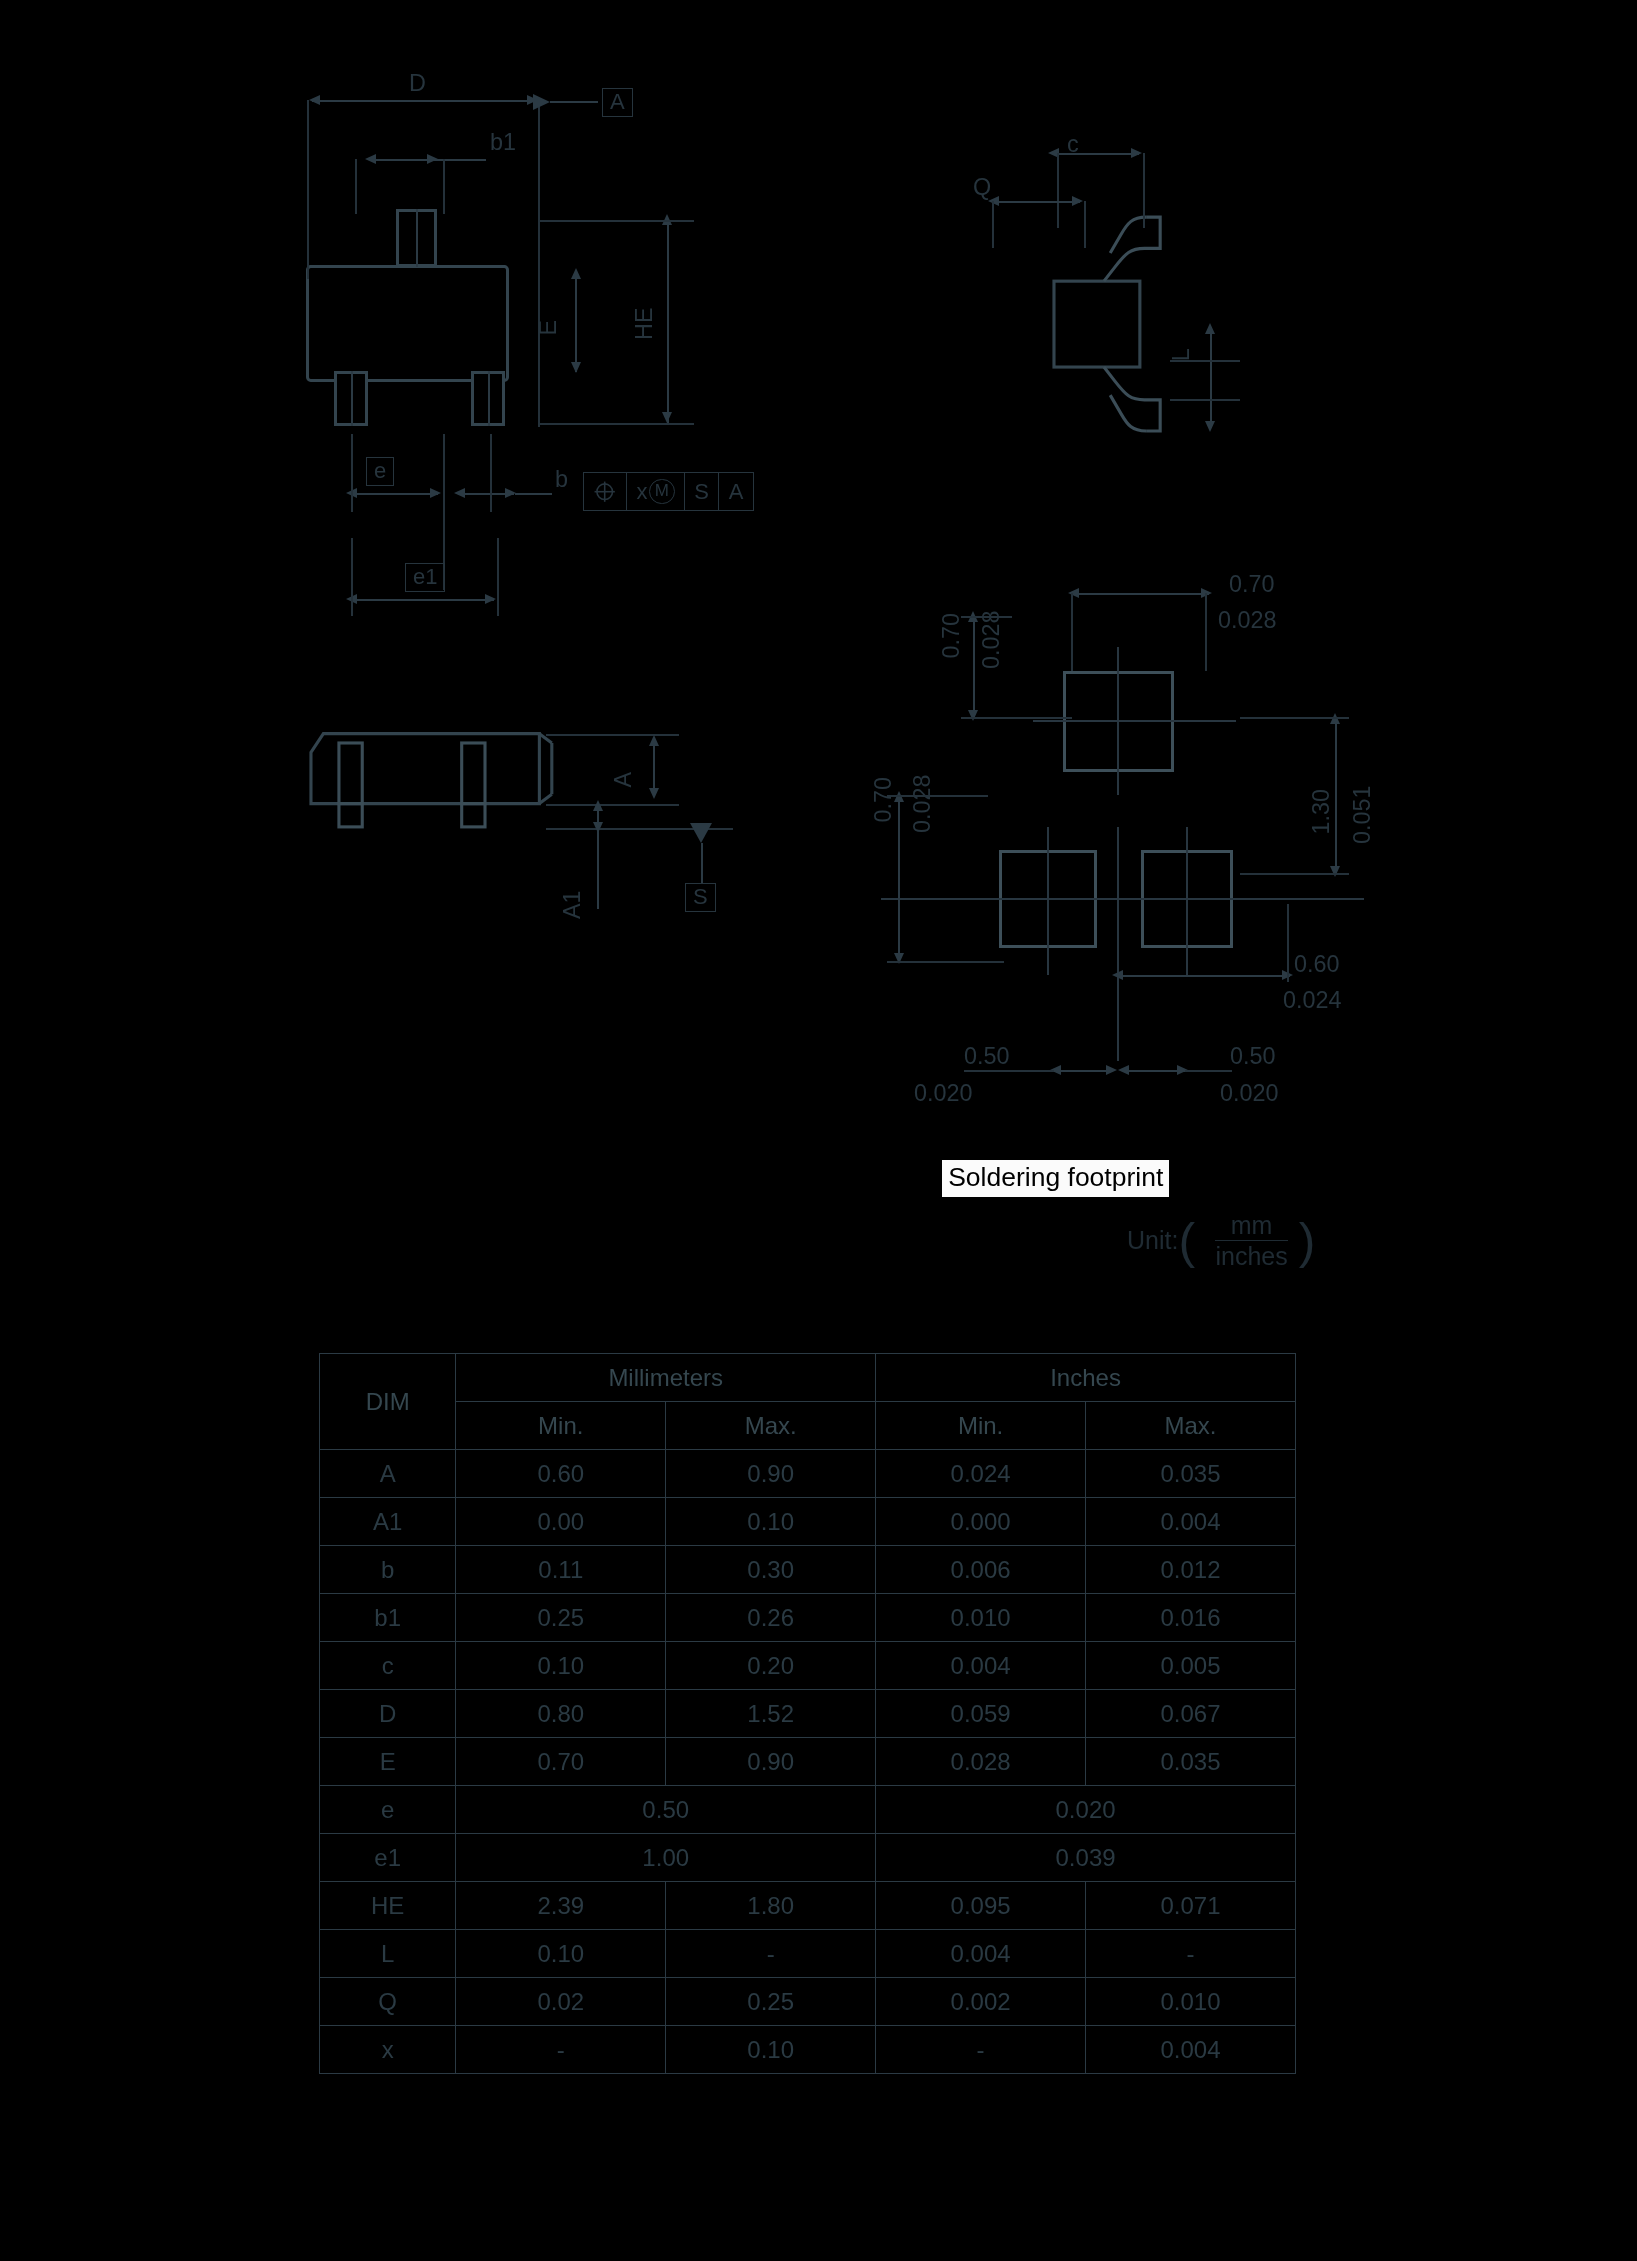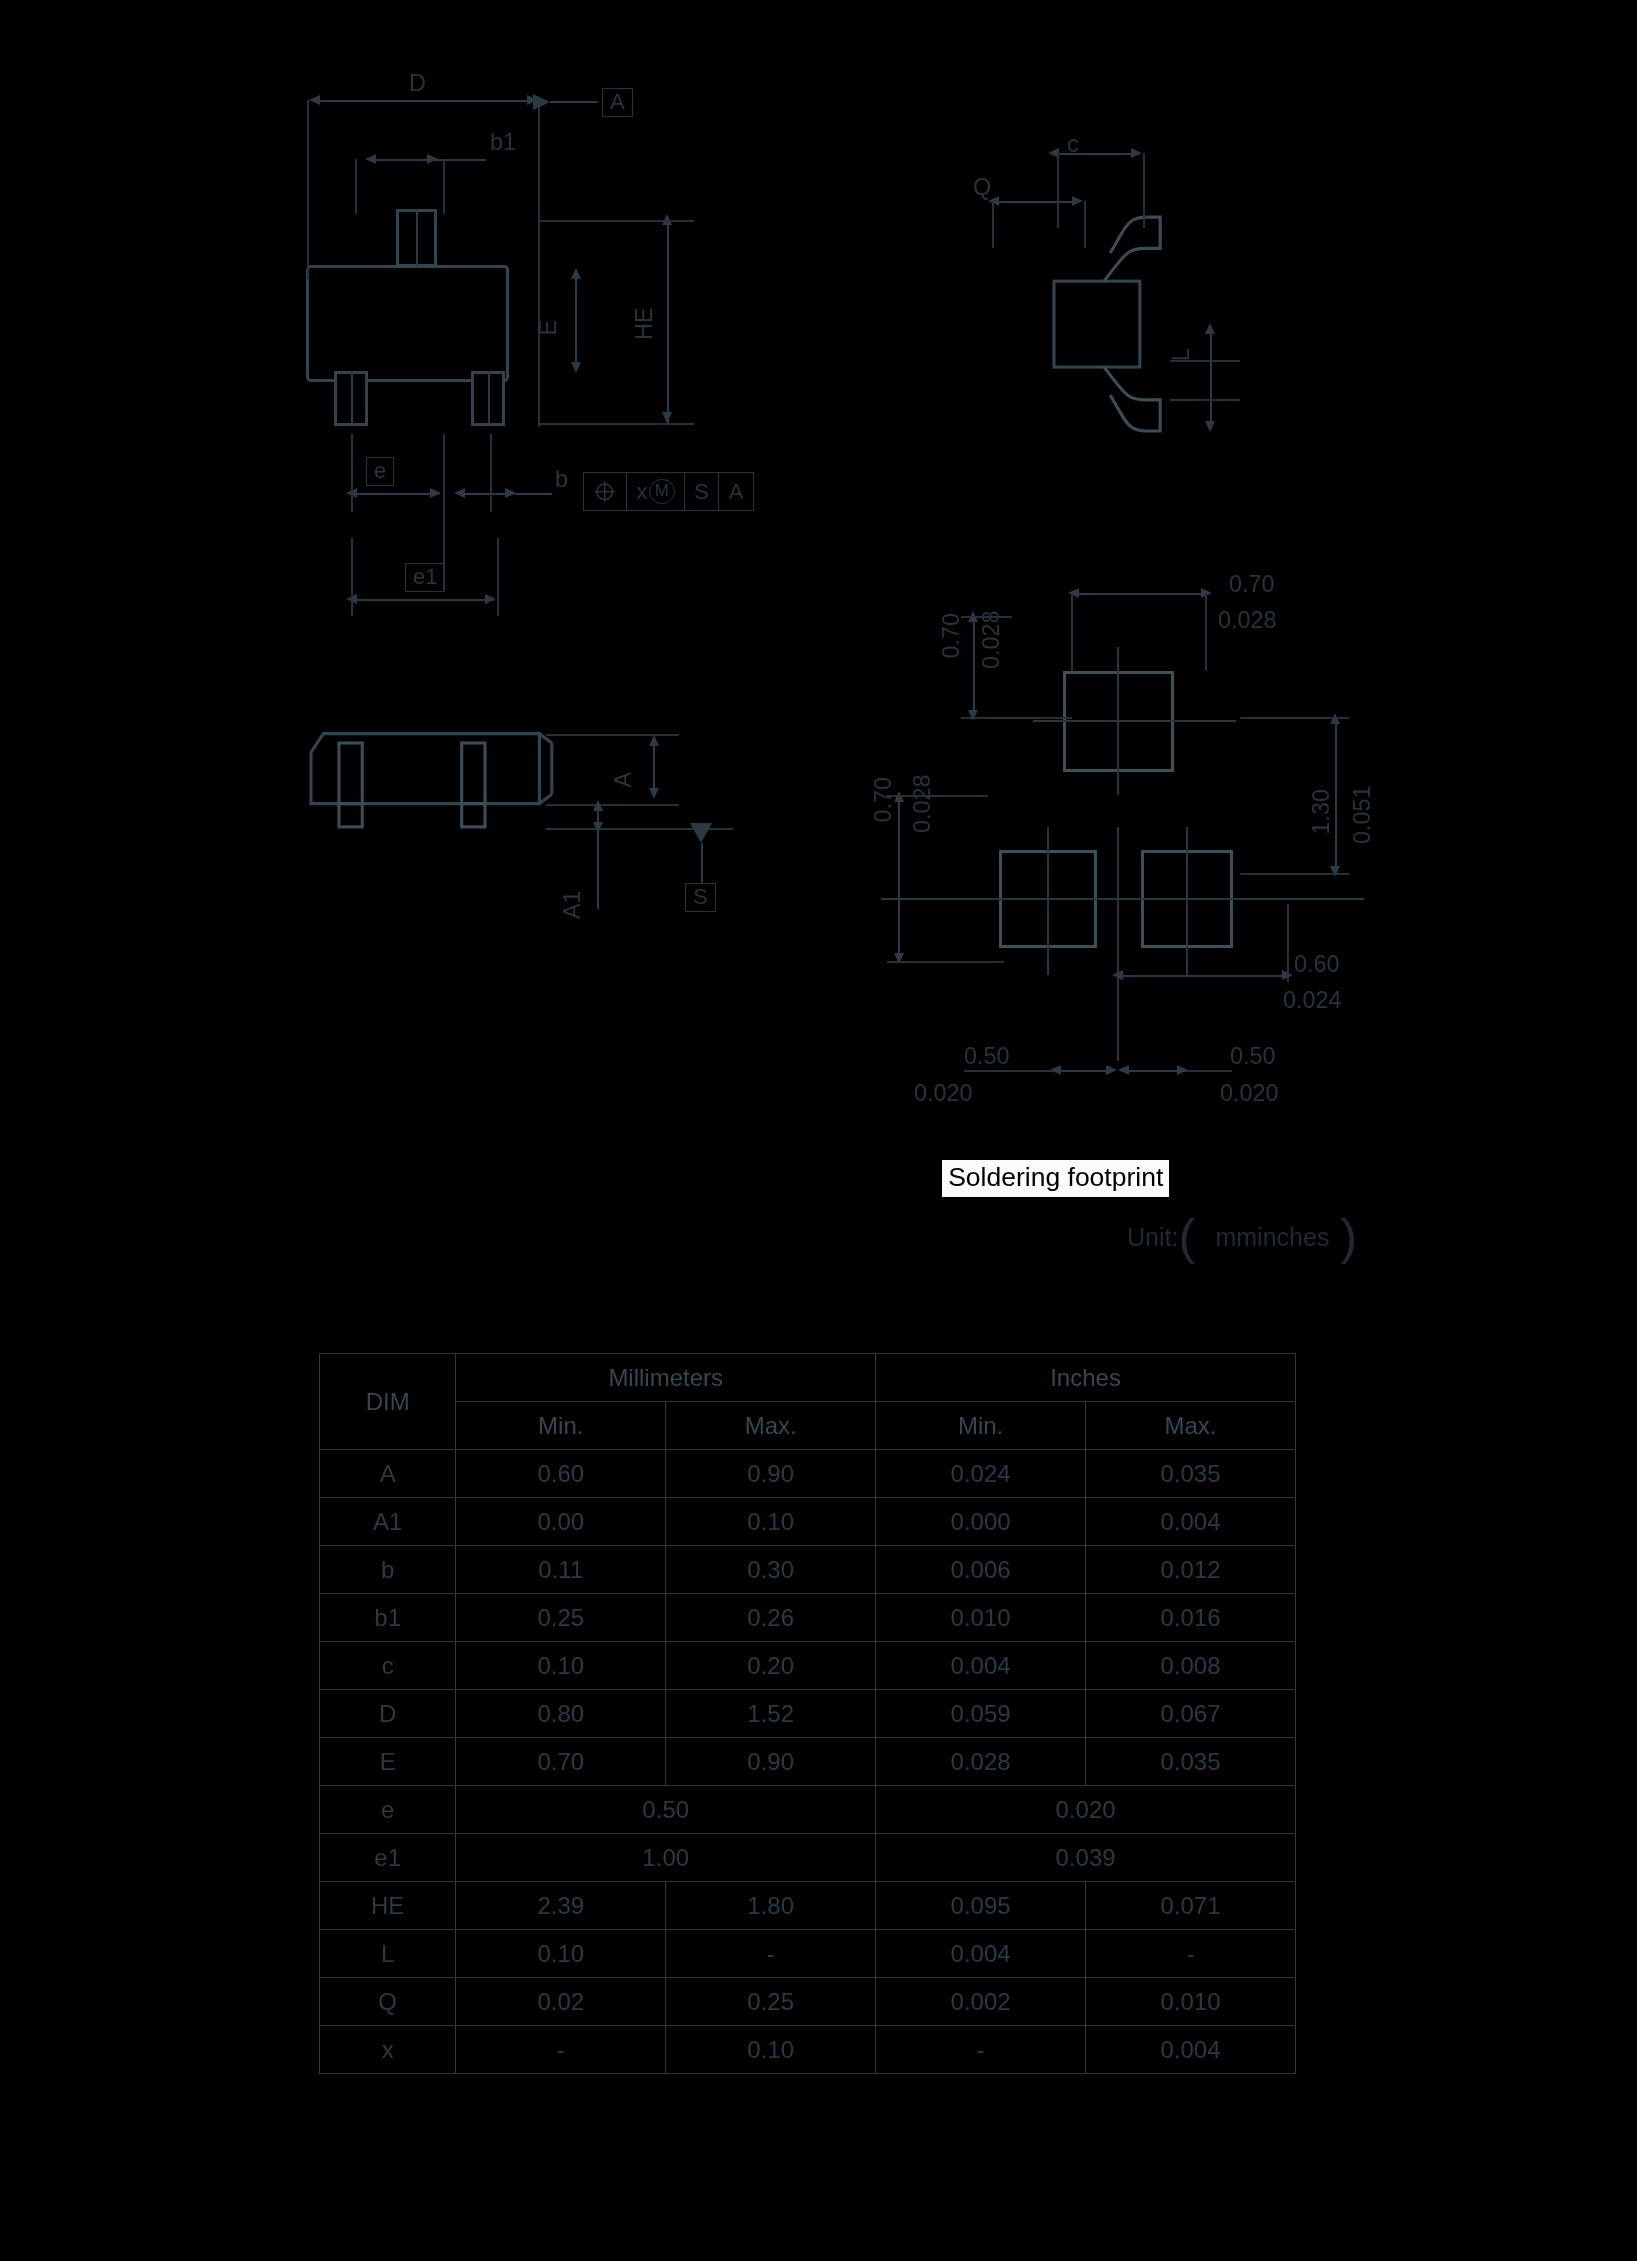--- a/index.html
+++ b/index.html
@@ -120,21 +120,21 @@
     position: absolute;
     left: 1127px; top: 1212px;
     color: #1f2b33;
     font-size: 25px;
     display: flex;
     align-items: center;
     white-space: nowrap;
   }
   #unit-note .frac {
     display: inline-flex;
-    flex-direction: row;
+    flex-direction: column;
     align-items: center;
     line-height: 1.05;
     margin-left: 9.4px;
     position: relative;
     padding: 0 11px;
   }
   #unit-note .frac .bar {
     width: 100%;
     height: 1.6px;
     background: #1f2b33;
@@ -442,21 +442,21 @@
         <td class="col-v">0.25</td>
         <td class="col-v">0.26</td>
         <td class="col-v">0.010</td>
         <td class="col-v">0.016</td>
       </tr>
       <tr>
         <td class="col-dim">c</td>
         <td class="col-v">0.10</td>
         <td class="col-v">0.20</td>
         <td class="col-v">0.004</td>
-        <td class="col-v">0.008</td>
+        <td class="col-v">0.005</td>
       </tr>
       <tr>
         <td class="col-dim">D</td>
         <td class="col-v">0.80</td>
         <td class="col-v">1.52</td>
         <td class="col-v">0.059</td>
         <td class="col-v">0.067</td>
       </tr>
       <tr>
         <td class="col-dim">E</td>

